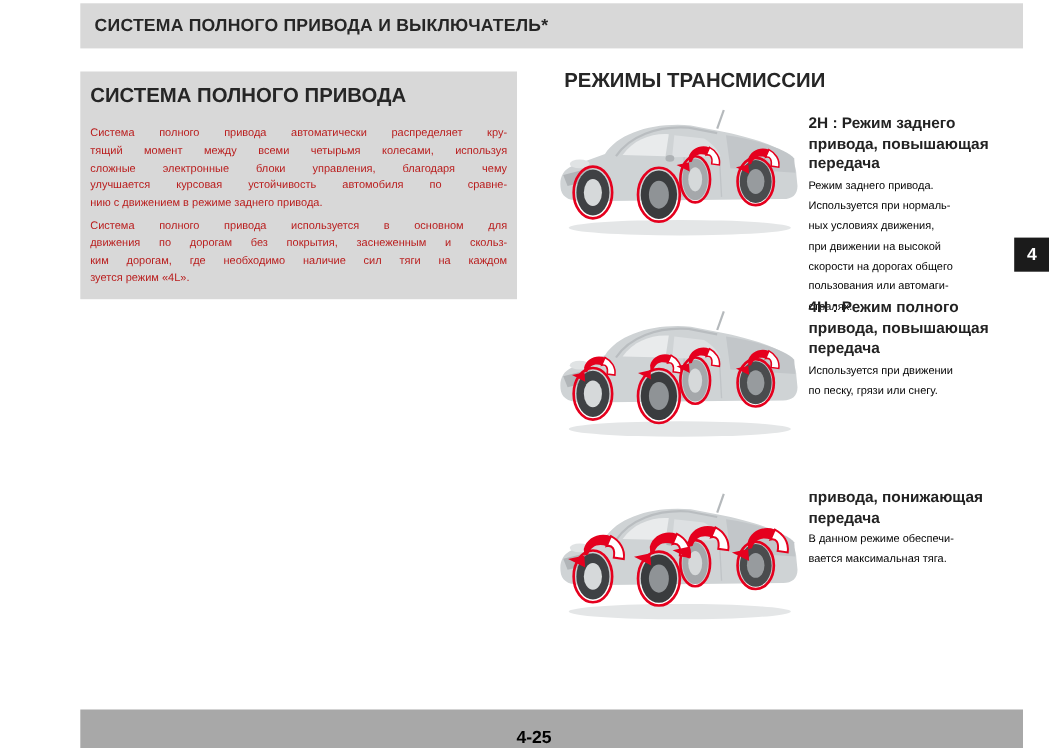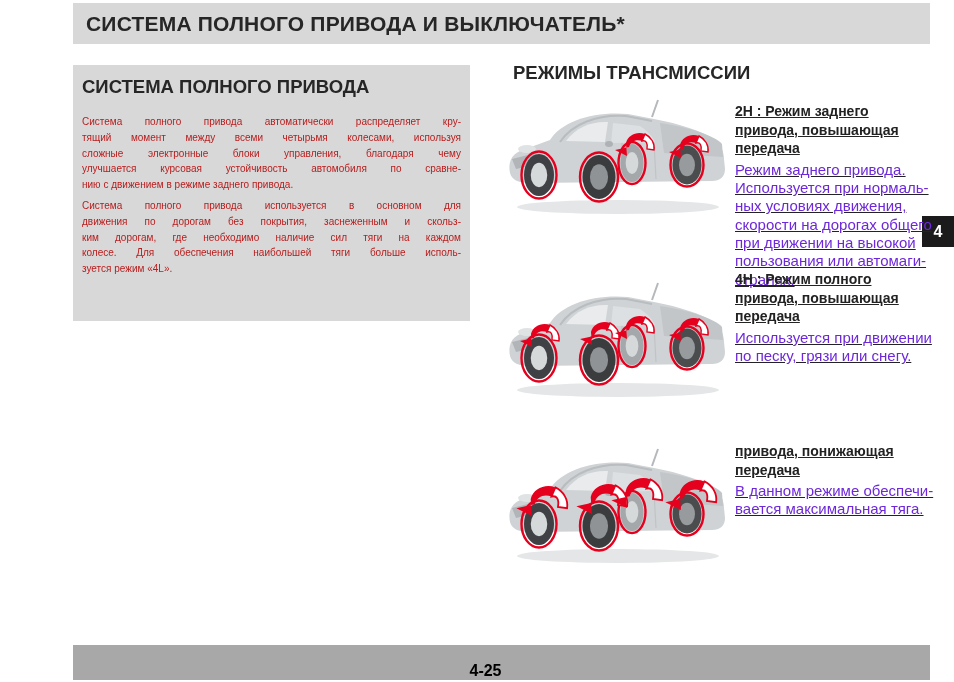--- a/index.html
+++ b/index.html
@@ -12,32 +12,32 @@
     overflow:hidden;
   }
   
   .titlebar{
     position:absolute;left:73px;top:3px;width:857px;height:41px;
     background:#d8d8d8;
     display:flex;align-items:center;
   }
   .titlebar h1{
     margin:0 4px 0 13px;
-    font-size:21px;font-weight:bold;color:#262626;letter-spacing:.2px;
+    font-size:16px;font-weight:bold;color:#262626;letter-spacing:.2px;
   }
   
   .chapter-tab{
     position:absolute;left:922px;top:216px;width:32px;height:31px;
     background:#1b1b1b;color:#ffffff;
     display:flex;align-items:center;justify-content:center;
     font-size:16px;font-weight:bold;
   }
   
   .left-panel{
-    position:absolute;left:73px;top:65px;width:397px;height:256px;
+    position:absolute;left:73px;top:65px;width:397px;height:207px;
     background:#d8d8d8;
     box-sizing:border-box;
     padding:9px 9px 0 9px;
   }
   .left-panel h2{
     margin:2px 0 16px 0;
     font-size:18.5px;font-weight:bold;color:#262626;
   }
   .para{font-size:10px;line-height:15.8px;color:#b91c1c;}
   .para + .para{margin-top:5px;}
@@ -45,29 +45,29 @@
   .para div:last-child{text-align-last:left;}
   
   .modes-heading{
     position:absolute;left:513px;top:62px;margin:0;
     font-size:18.5px;font-weight:bold;color:#262626;text-align:center;
   }
   .car{position:absolute;width:230px;height:130px;}
   .car-0{left:502px;top:97px;}
   .car-1{left:502px;top:280px;}
   .car-2{left:502px;top:446px;}
-  .mode-text{position:absolute;width:200px;text-decoration:underline;}
+  .mode-text{position:absolute;width:200px;}
   .text-0{left:735px;top:102px;}
   .text-1{left:735px;top:270px;}
   .text-2{left:735px;top:442px;}
   .mode-title{
     margin:0;font-size:14px;font-weight:bold;line-height:18.6px;color:#222222;
   }
   .mode-body{
-    margin-top:3px;font-size:15px;line-height:18.3px;color:#6d28d9;
+    margin-top:3px;font-size:10px;line-height:18.3px;color:#000000;
   }
   
   .pagefooter{
     position:absolute;left:73px;top:645px;width:857px;height:35px;
     background:#a8a8a8;
     display:flex;align-items:center;justify-content:flex-end;
     box-sizing:border-box;padding-right:32px;gap:26px;flex-direction:column;
   }
   .footer-section{color:#ffffff;font-size:16px;font-weight:bold;letter-spacing:.3px;}
   .footer-page{color:#000000;font-size:16px;font-weight:bold;}
@@ -89,21 +89,20 @@
         <div>Система полного привода автоматически распределяет кру-</div>
         <div>тящий момент между всеми четырьмя колесами, используя</div>
         <div>сложные электронные блоки управления, благодаря чему</div>
         <div>улучшается курсовая устойчивость автомобиля по сравне-</div>
         <div>нию с движением в режиме заднего привода.</div>
       </div>
     <div class="para">
         <div>Система полного привода используется в основном для</div>
         <div>движения по дорогам без покрытия, заснеженным и скольз-</div>
         <div>ким дорогам, где необходимо наличие сил тяги на каждом</div>
-        <div>колесе. Для обеспечения наибольшей тяги больше исполь-</div>
         <div>зуется режим «4L».</div>
       </div>
   </section>
 
   <h2 class="modes-heading">РЕЖИМЫ ТРАНСМИССИИ</h2>
 
   <div class="car car-0"><svg viewBox="0 0 230 130" width="230" height="130">
         <ellipse cx="116" cy="110" rx="101" ry="7" fill="#e4e6e7"></ellipse>
         <path d="M8,76 C6,66 9,58 18,54 L48,43 C60,24 92,14 126,17 L152,22 C178,27 200,34 212,42 C219,47 222,55 222,62 L223,72 C223,80 218,84 210,84 L30,86 C16,86 10,83 8,76 Z" fill="#cfd3d5"></path>
         <path d="M158,26 L162,56 L221,60 L220,47 C214,39 186,30 158,26 Z" fill="#c2c6c9"></path>
@@ -139,22 +138,22 @@
   <div class="mode-text text-0">
     <h3 class="mode-title">
         <div>2H : Режим заднего</div>
         <div>привода, повышающая</div>
         <div>передача</div>
       </h3>
     <div class="mode-body">
         <div>Режим заднего привода.</div>
         <div>Используется при нормаль-</div>
         <div>ных условиях движения,</div>
+        <div>при движении на высокой</div>
         <div>скорости на дорогах общего</div>
-        <div>при движении на высокой</div>
         <div>пользования или автомаги-</div>
         <div>стралях.</div>
       </div>
   </div>
 
   <div class="car car-1"><svg viewBox="0 0 230 130" width="230" height="130">
         <ellipse cx="116" cy="110" rx="101" ry="7" fill="#e4e6e7"></ellipse>
         <path d="M8,76 C6,66 9,58 18,54 L48,43 C60,24 92,14 126,17 L152,22 C178,27 200,34 212,42 C219,47 222,55 222,62 L223,72 C223,80 218,84 210,84 L30,86 C16,86 10,83 8,76 Z" fill="#cfd3d5"></path>
         <path d="M158,26 L162,56 L221,60 L220,47 C214,39 186,30 158,26 Z" fill="#c2c6c9"></path>
         <path d="M64,44 C74,30 90,24 106,25 L103,45 Z" fill="#e9ebec"></path>

